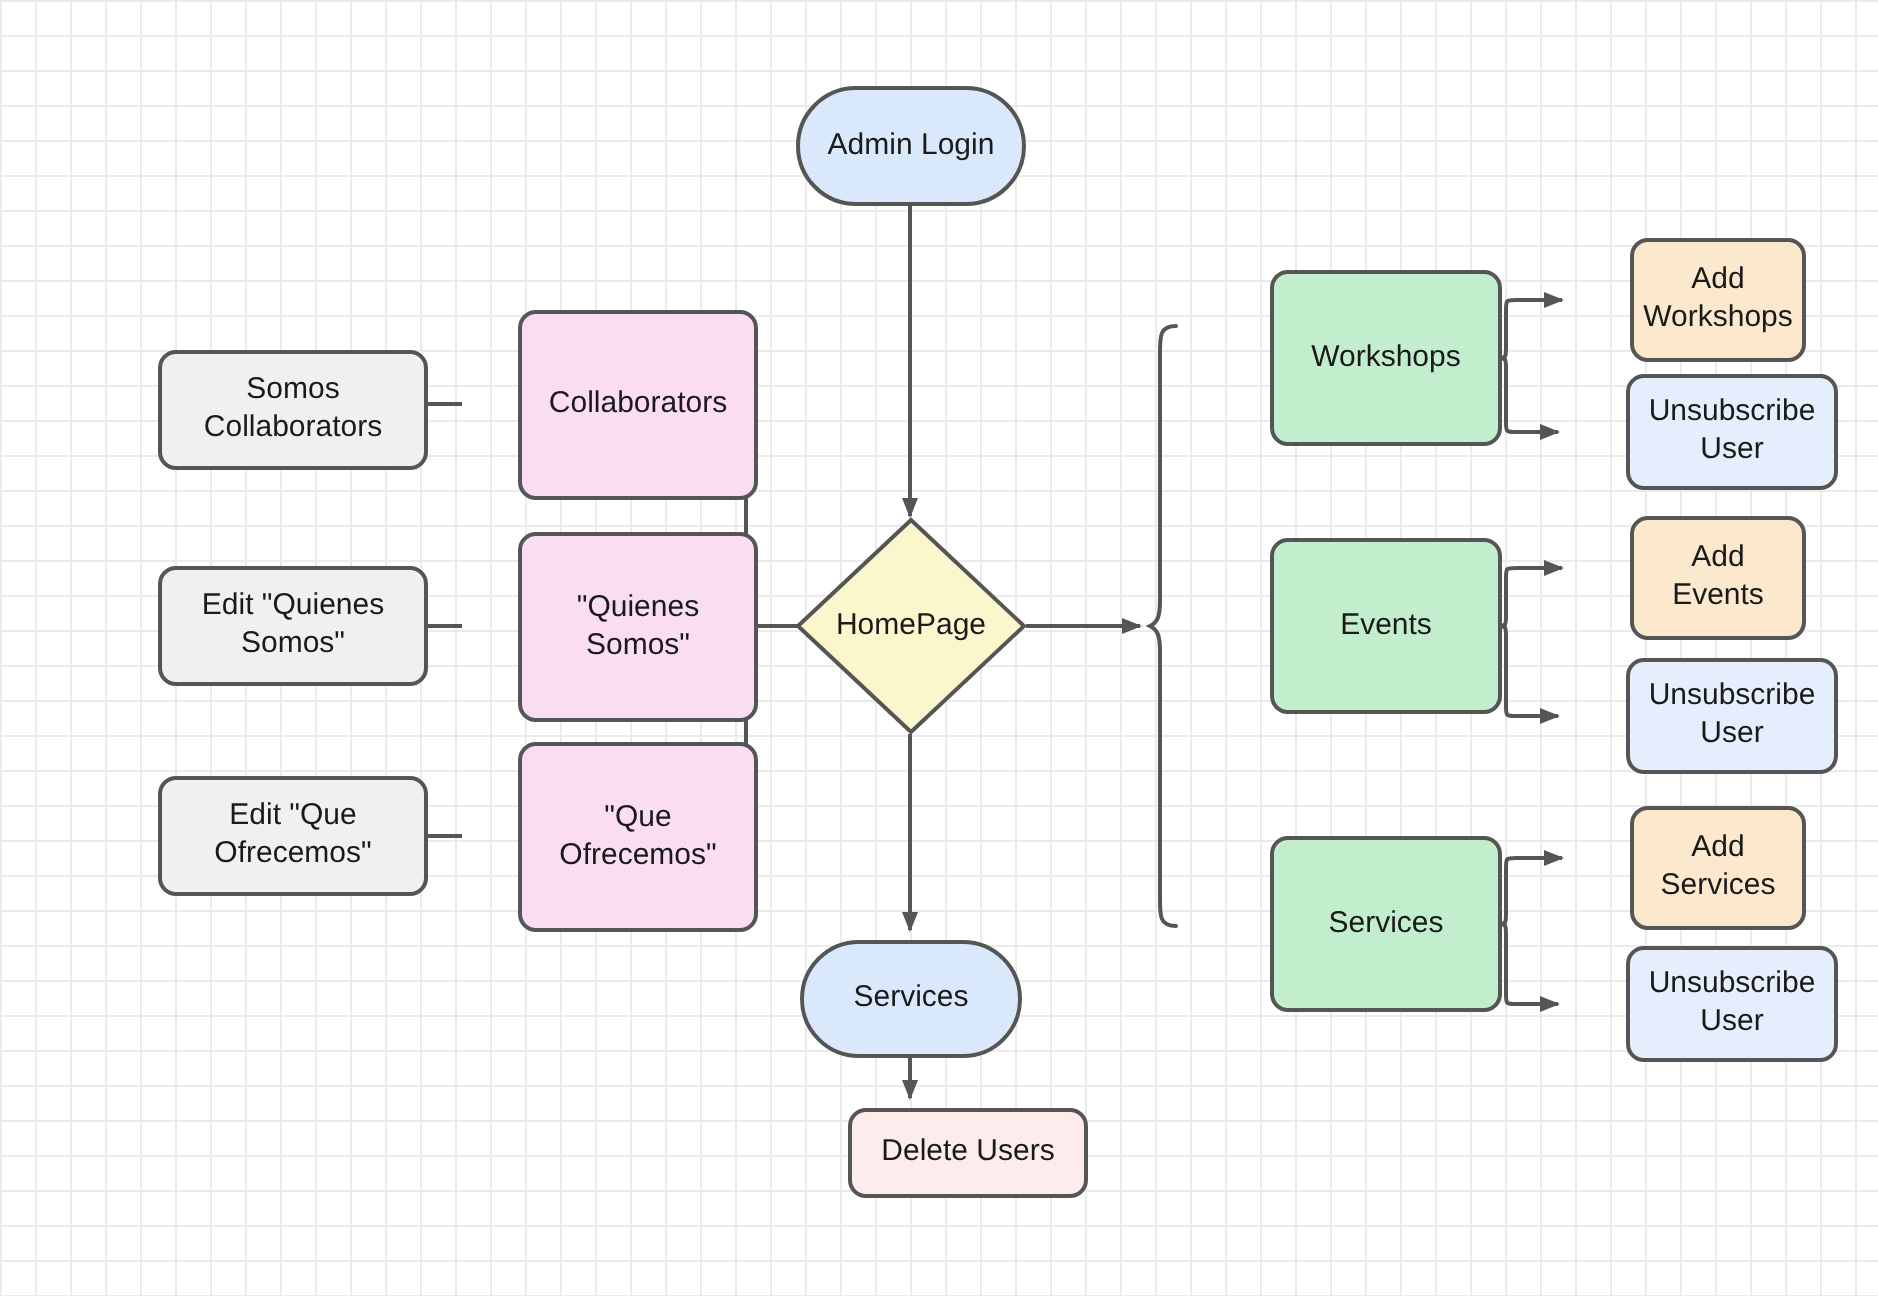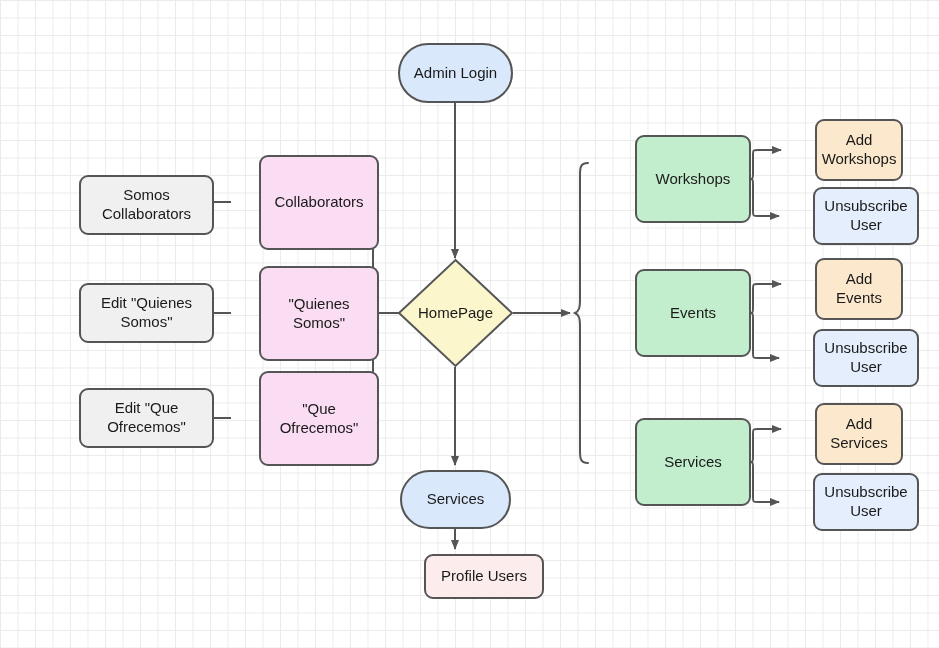--- a/index.html
+++ b/index.html
@@ -127,21 +127,21 @@
 
   <div class="node n-diamond" style="left:397px; top:258px; width:117px; height:110px;">
     <svg class="diamond-shape" viewBox="0 0 117 110" preserveAspectRatio="none">
       <polygon points="58.5,2 115,55 58.5,108 2,55" fill="#fcf6cd" stroke="#555555" stroke-width="2"></polygon>
     </svg>
     <span class="diamond-label">HomePage</span>
   </div>
 
   <div class="node n-stadium" style="left:400px; top:470px; width:111px; height:59px; background:#dae8fc;">Services</div>
 
-  <div class="node n-rounded" style="left:396px; top:554px; width:120px; height:45px; background:#fcecec;">Profile Users</div>
+  <div class="node n-rounded" style="left:396px; top:554px; width:120px; height:45px; background:#fcecec;">Delete Users</div>
 
   <div class="node n-rounded" style="left:231px; top:155px; width:120px; height:95px; background:#fadcf3;">Collaborators</div>
 
   <div class="node n-rounded" style="left:231px; top:266px; width:120px; height:95px; background:#fadcf3;">"Quienes
 Somos"</div>
 
   <div class="node n-rounded" style="left:231px; top:371px; width:120px; height:95px; background:#fadcf3;">"Que
 Ofrecemos"</div>
 
   <div class="node n-rounded" style="left:51px; top:175px; width:135px; height:60px; background:#f0f0f0;">Somos

